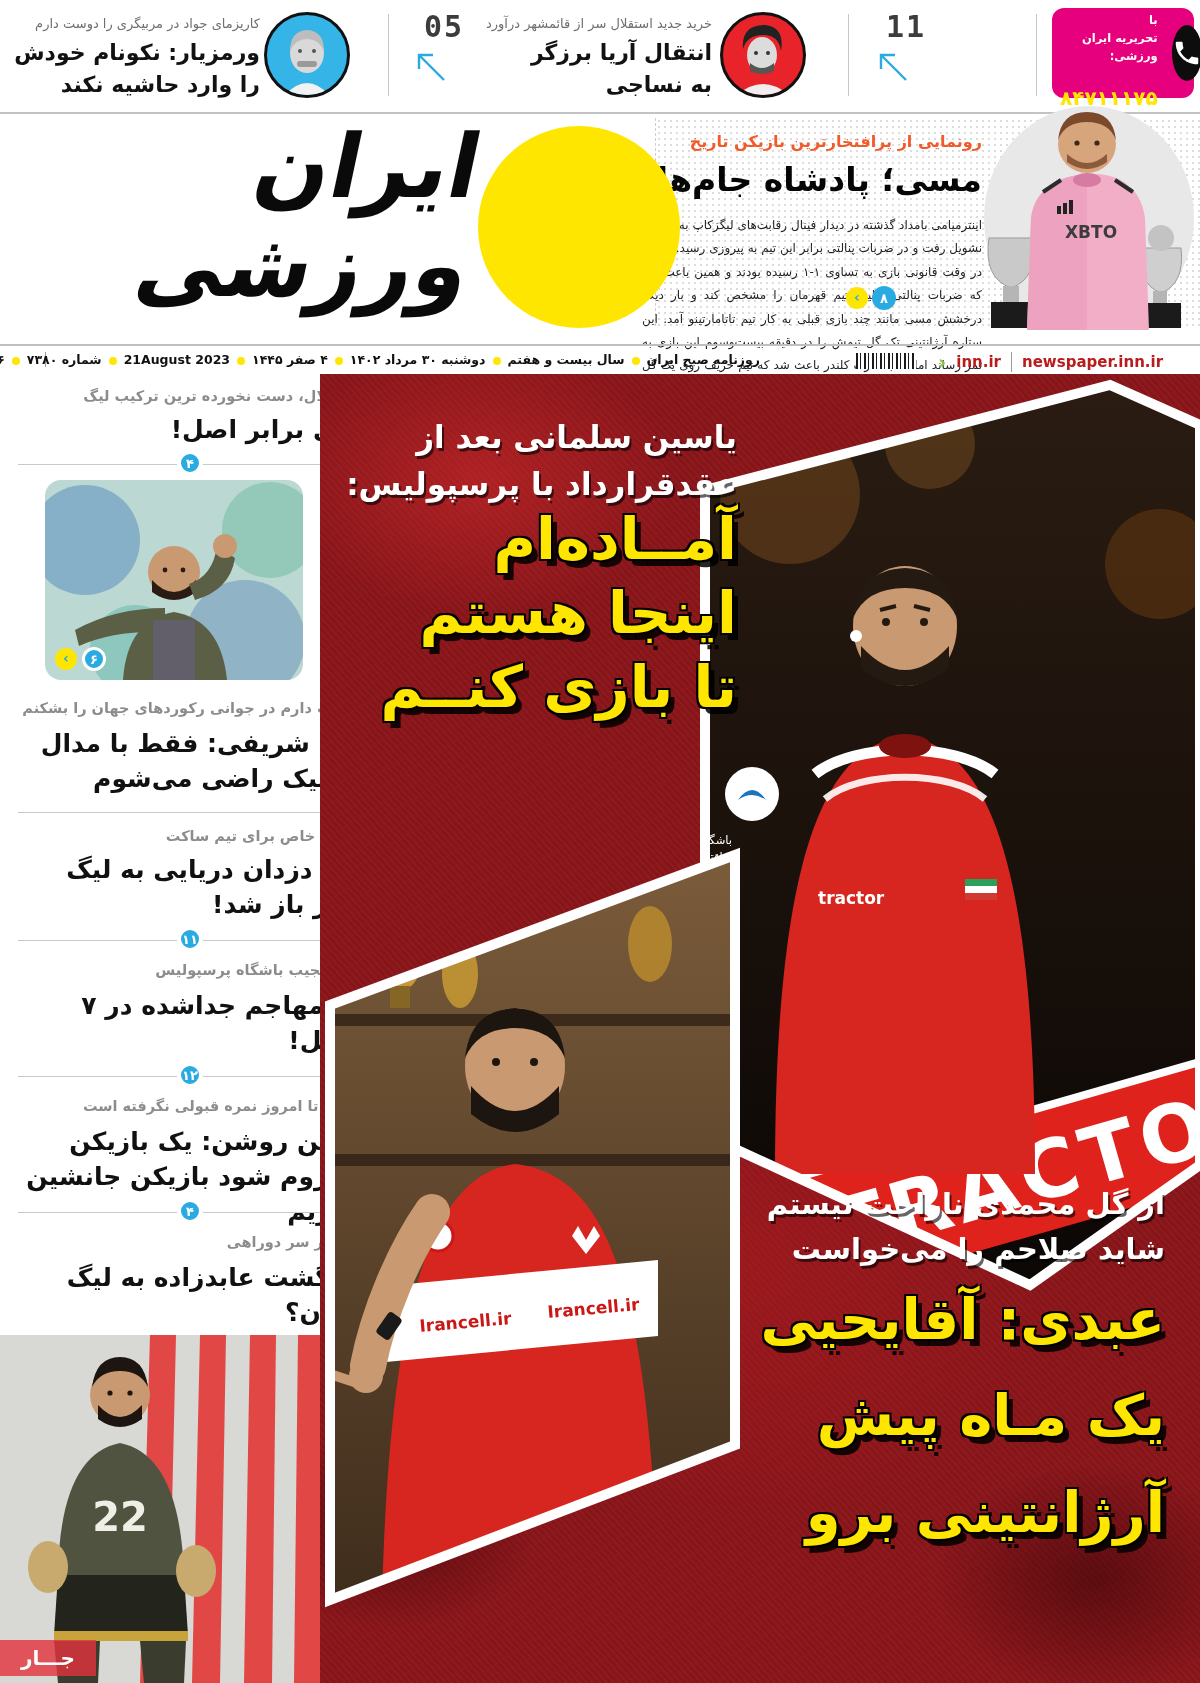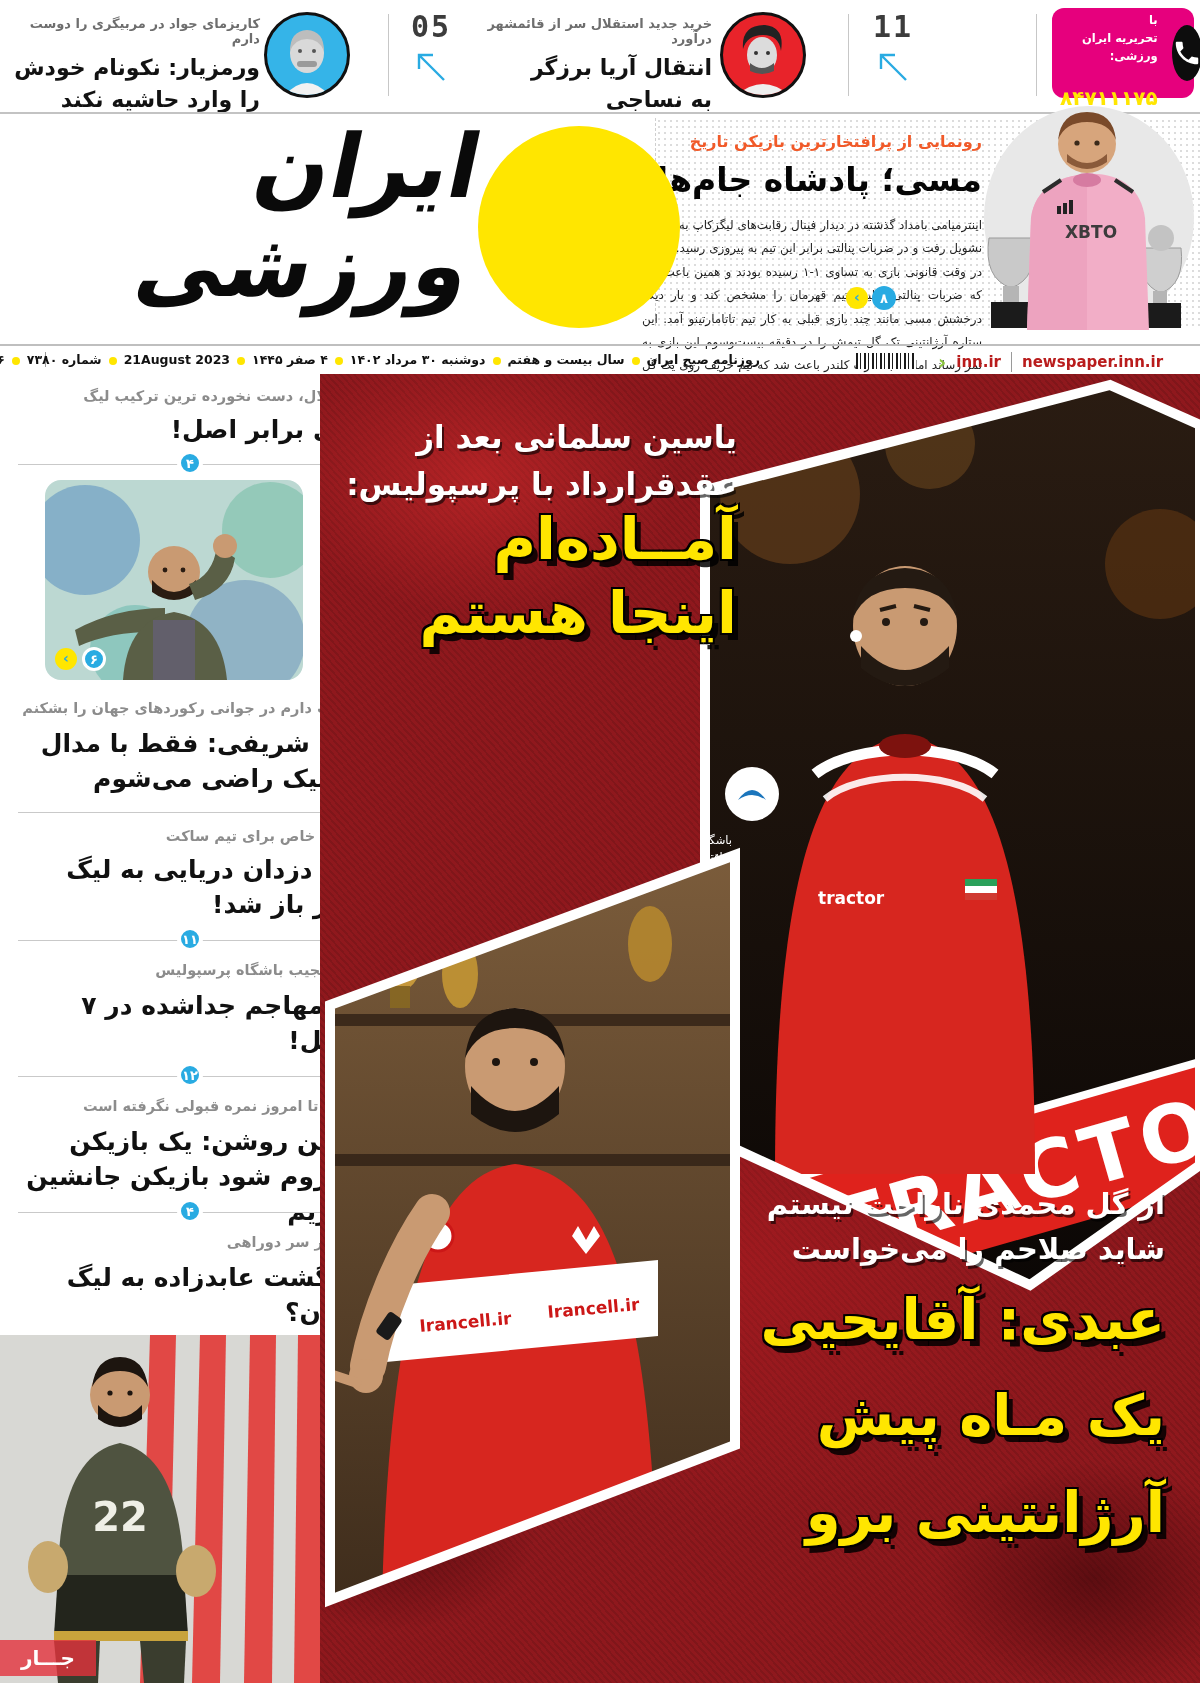--- a/index.html
+++ b/index.html
@@ -3,25 +3,25 @@
 <meta charset="utf-8">
 <style>
   html,body{margin:0;padding:0;background:#777;}
   #page{position:relative;width:1200px;height:1683px;background:#fff;overflow:hidden;
         font-family:"DejaVu Sans",sans-serif;margin:0 auto;}
   [data-name]{box-sizing:border-box;}
 
   
   .topstrip{position:absolute;top:0;left:0;width:1200px;height:112px;background:#fff;}
   .ts-text{position:absolute;direction:rtl;text-align:right;}
-  .ts-kicker{font-size:13px;font-weight:bold;color:#6e6e6e;margin-bottom:6px;}
+  .ts-kicker{font-size:13px;font-weight:normal;color:#6e6e6e;margin-bottom:6px;}
   .ts-head{font-size:22px;font-weight:bold;color:#121212;line-height:1.45;}
   .circ{position:absolute;border-radius:50%;overflow:hidden;border:3px solid #111;}
   .vdiv{position:absolute;width:1px;background:#c7c7c7;}
-  .pagebox{position:absolute;width:66px;text-align:center;}
+  .pagebox{position:absolute;width:66px;text-align:right;}
   .pagenum{font-family:"DejaVu Sans Mono",monospace;font-weight:bold;font-size:30px;color:#3c3c3c;letter-spacing:2px;line-height:1;}
   .arrow{display:block;margin:6px auto 0;}
   .phonebox{position:absolute;left:1052px;top:8px;width:142px;height:90px;background:#e6007d;border-radius:12px;
             display:flex;flex-direction:row;align-items:center;padding:6px 8px;}
   .ph-texts{flex:1;direction:rtl;text-align:right;color:#fff;font-weight:bold;font-size:11.5px;line-height:1.6;}
   .ph-num{color:#ffe600;font-size:20px;letter-spacing:1px;margin-top:16px;}
   .ph-sep{width:1px;height:62px;background:rgba(255,255,255,.8);margin:0 7px;}
   .ph-circ{width:56px;height:56px;border-radius:50%;background:#0d0d0d;display:flex;align-items:center;justify-content:center;}
   .rule{position:absolute;left:0;width:1200px;height:2px;background:#c3c3c3;}
 
@@ -437,20 +437,21 @@
       <polygon points="10,631 415,481 415,1071 10,1226" fill="none" stroke="#fff" stroke-width="10" data-name="center-photo-border"></polygon>
     </svg>
 
     <div class="rr-kicker" data-name="main-kicker">
       <div>یاسین سلمانی بعد از</div>
       <div>عقدقرارداد با پرسپولیس:</div>
     </div>
     <div class="rr-head" data-name="main-headline">
       <div>آمــاده‌ام</div>
       <div>اینجا هستم</div>
+      <div>تا بازی کنــم</div>
     </div>
 
     <div class="rr-white" data-name="quote-kicker">
       <div>از گل محمدی ناراحت نیستم</div>
       <div>شاید صلاحم را می‌خواست</div>
     </div>
     <div class="rr-yellow" data-name="quote-headline">
       <div>عبدی: آقایحیی</div>
       <div>یک مـاه پیش</div>
       <div>آرژانتینی برو</div>

